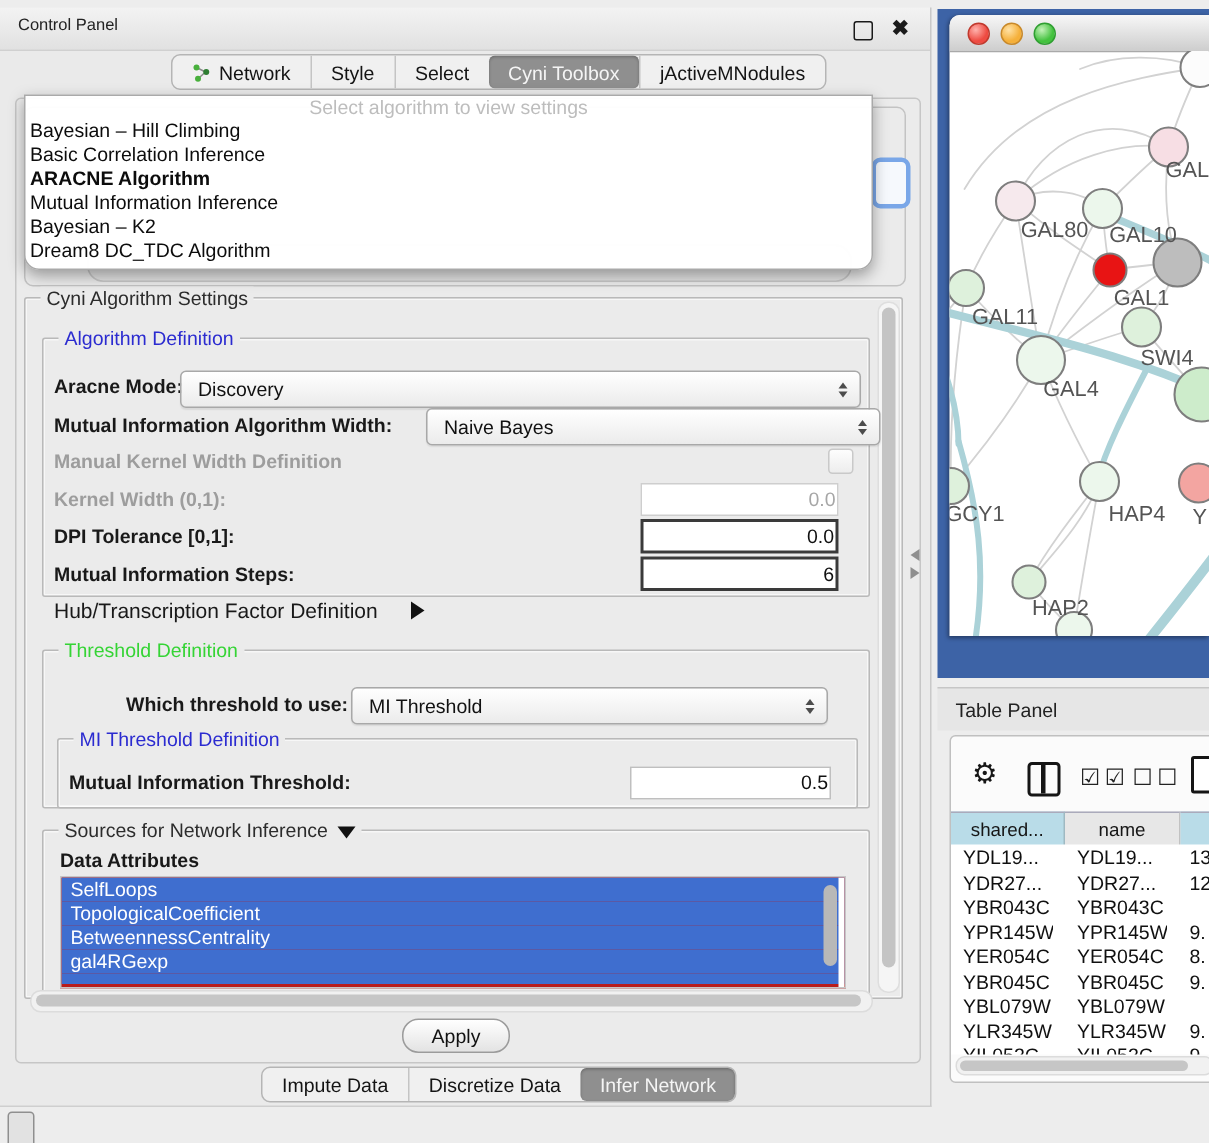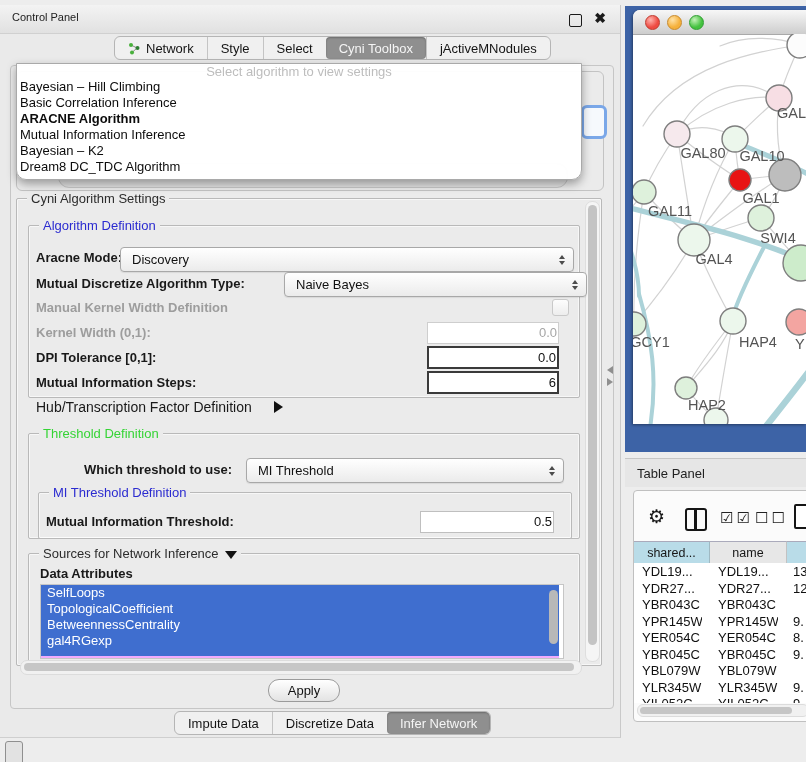--- a/index.html
+++ b/index.html
@@ -58,21 +58,21 @@
   .field{background:#fff;border:1px solid #bfbfbf;font-size:13px;color:#111;text-align:right;
          padding:0 1px;height:20px;line-height:20px;}
   .field.strong{border:2px solid #3a3a3a;height:19px;line-height:19px;}
   .field.disabled{color:#a6a6a6;border-color:#cecece;}
   .checkbox{width:15px;height:15px;border:1px solid #c9c9c9;border-radius:3px;
             background:linear-gradient(#fdfdfd,#ededed);}
   .arrow-right{width:0;height:0;border-top:6px solid transparent;border-bottom:6px solid transparent;
                border-left:9px solid #111;display:inline-block;}
   .arrow-down{width:0;height:0;border-left:6px solid transparent;border-right:6px solid transparent;
               border-top:8px solid #111;display:inline-block;vertical-align:-1px;margin-left:6px;}
-  .attr-list{background:#f0abfc;border:1px solid #c6c6c6;overflow:hidden;}
+  .attr-list{background:#b91c1c;border:1px solid #c6c6c6;overflow:hidden;}
   .attr-item{height:16px;line-height:16px;padding-left:6px;background:#3f6ecf;color:#fff;font-size:13px;}
   .vscroll{background:#f5f5f5;border:1px solid #dedede;border-radius:7px;}
   .vthumb{background:#c4c4c4;border-radius:5px;}
   .hscroll{background:#f1f1f1;border:1px solid #dcdcdc;border-radius:7px;}
   .hthumb{background:#c6c6c6;border-radius:4px;}
   .button{background:linear-gradient(#ffffff,#e3e3e3);border:1px solid #9b9b9b;border-radius:11px;
           font-size:13px;color:#111;text-align:center;line-height:21px;}
   .splitter-arrows{left:607px;top:366px;width:10px;height:20px;}
   .mini-left{width:0;height:0;border-top:4px solid transparent;border-bottom:4px solid transparent;
              border-right:6px solid #8f8f8f;margin-bottom:4px;}
@@ -170,21 +170,21 @@
       <span class="legend blue">Algorithm Definition</span>
     </div>
     <span class="lbl abs" style="left:36px;top:245px;">Aracne Mode:</span>
     <div class="combo abs" style="left:120px;top:242px;width:419px;">
       <span>Discovery</span>
       <span class="spin">
           <span class="tri-up"></span>
           <span class="tri-dn"></span>
         </span>
     </div>
-    <span class="lbl abs" style="left:36px;top:271px;">Mutual Discretize Algorithm Type:</span>
+    <span class="lbl abs" style="left:36px;top:271px;">Mutual Information Algorithm Width:</span>
     <div class="combo abs" style="left:284px;top:267px;width:268px;">
       <span>Naive Bayes</span>
       <span class="spin">
           <span class="tri-up"></span>
           <span class="tri-dn"></span>
         </span>
     </div>
     <span class="lbl disabled abs" style="left:36px;top:295px;">Manual Kernel Width Definition</span>
     <span class="checkbox abs" style="left:552px;top:294px;"></span>
     <span class="lbl disabled abs" style="left:36px;top:320px;">Kernel Width (0,1):</span>
@@ -194,21 +194,21 @@
     <span class="lbl abs" style="left:36px;top:370px;">Mutual Information Steps:</span>
     <div class="field strong abs" style="left:427px;top:366px;width:126px;">6</div>
 
     <span class="lbl plain abs" style="left:36px;top:394px;font-size:14px;">Hub/Transcription Factor Definition</span>
     <span class="arrow-right abs" style="left:274px;top:396px;"></span>
 
     <div class="groupbox abs" style="left:28px;top:428px;width:550px;height:104px;">
       <span class="legend green">Threshold Definition</span>
     </div>
     <span class="lbl abs" style="left:84px;top:457px;">Which threshold to use:</span>
-    <div class="combo abs" style="left:246px;top:453px;width:283px;">
+    <div class="combo abs" style="left:234px;top:453px;width:283px;">
       <span>MI Threshold</span>
       <span class="spin">
           <span class="tri-up"></span>
           <span class="tri-dn"></span>
         </span>
     </div>
     <div class="groupbox abs" style="left:38px;top:487px;width:532px;height:45px;">
       <span class="legend blue">MI Threshold Definition</span>
     </div>
     <span class="lbl abs" style="left:46px;top:509px;">Mutual Information Threshold:</span>

